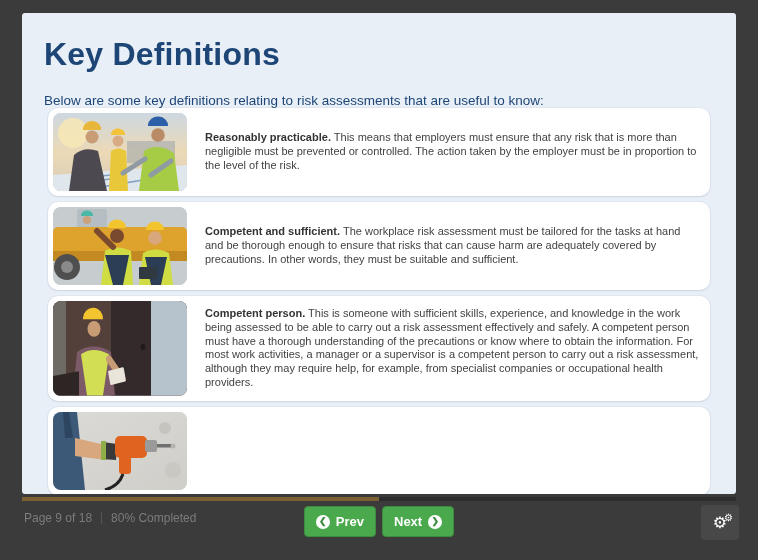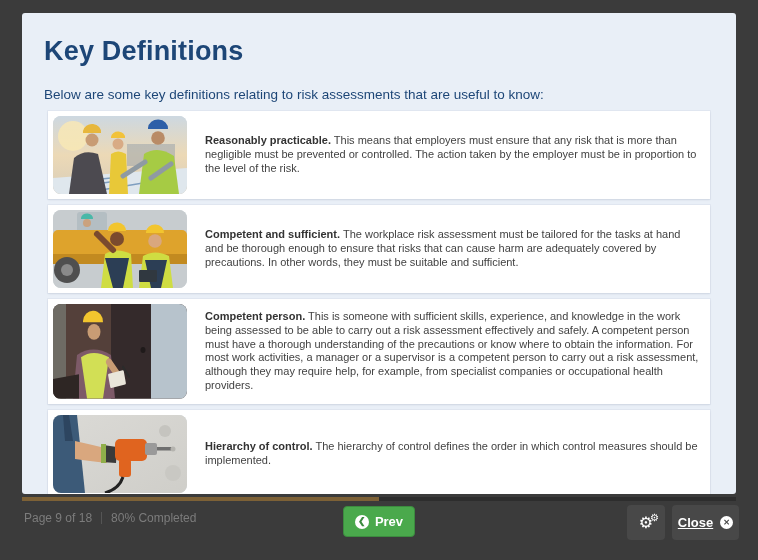--- a/index.html
+++ b/index.html
@@ -7,29 +7,29 @@
   body { font-family:"Liberation Sans", sans-serif; background:#3b3b3b; position:relative; }
 
   .window { position:absolute; inset:0; background:#3b3b3b; }
 
   
   .slide {
     position:absolute; left:22px; top:13px; width:714px; height:481px;
     background:#e9eff7; border-radius:3px; padding:23px 22px 0 22px; overflow:hidden;
   }
   .slide-title {
-    color:#1d4677; font-size:27px; font-weight:600; letter-spacing:.2px; margin-bottom:20px;
+    color:#1d4677; font-size:32px; font-weight:600; letter-spacing:.2px; margin-bottom:20px;
   }
   .slide-intro {
-    color:#1d4677; font-size:13.5px; margin-bottom:9px;
+    color:#1d4677; font-size:13.5px; margin-bottom:0;
   }
 
   .cards { display:flex; flex-direction:column; gap:6px; margin:0 4px; }
   .card {
-    display:flex; align-items:stretch; background:#ffffff; border-radius:0;
+    display:flex; align-items:stretch; background:#ffffff; border-radius:10px;
     padding:5px; min-height:84px; box-shadow:0 1px 2px rgba(40,60,90,.10), 0 0 0 1px rgba(40,60,90,.04);
   }
   .thumb {
     flex:0 0 134px; min-height:74px; border-radius:8px; overflow:hidden; background:#cfd6db;
   }
   .thumb svg { display:block; width:100%; height:100%; }
   .card-text {
     flex:1; align-self:center; padding:6px 6px 6px 18px;
     font-size:11px; line-height:1.25; color:#424242; letter-spacing:0;
   }
@@ -186,21 +186,20 @@
             <path d="M50,30 L64,32 L63,48 L49,47 Z" fill="#3a3a3a"></path>
             <rect x="48" y="29" width="5" height="19" fill="#8fae4a"></rect>
             <rect x="62" y="24" width="32" height="22" rx="5" fill="#e0641f"></rect>
             <rect x="66" y="44" width="12" height="18" rx="3" fill="#e0641f"></rect>
             <rect x="92" y="28" width="12" height="12" rx="2" fill="#9a9a9a"></rect>
             <rect x="104" y="32" width="16" height="3.5" fill="#6f6f6f"></rect>
             <circle cx="120" cy="34" r="2.5" fill="#b5b4af"></circle>
             <path d="M70,62 Q66,74 52,78" stroke="#222" stroke-width="3" fill="none"></path>
           </svg>
         </div>
-        <p class="card-text"><strong>Hierarchy of control.</strong> <span>The hierarchy of control defines the order in which control measures should be implemented.</span></p>
       </div>
 
     </div>
   </div>
 
   <div class="footer">
     <div class="progress-track">
       <div class="progress-fill" style="width: 50%;"></div>
     </div>
 
@@ -208,27 +207,27 @@
       <span>Page 9 of 18</span>
       <span class="footer-divider"></span>
       <span>80% Completed</span>
     </div>
 
     <div class="footer-center">
       <button class="nav-btn">
         <span class="circle-glyph">❮</span>
         <span class="label-underline">Prev</span>
       </button>
+      <button class="nav-btn">
+        <span>Next</span>
+        <span class="circle-glyph">❯</span>
+      </button>
     </div>
 
     <div class="footer-right">
       <button class="util-btn gear-btn">
         <span class="gear-big">⚙</span>
         <span class="gear-small">⚙</span>
       </button>
-      <button class="util-btn close-btn">
-        <span class="label-underline">Close</span>
-        <span class="close-circle">✕</span>
-      </button>
     </div>
   </div>
 
 </div>
 
 </body></html>

